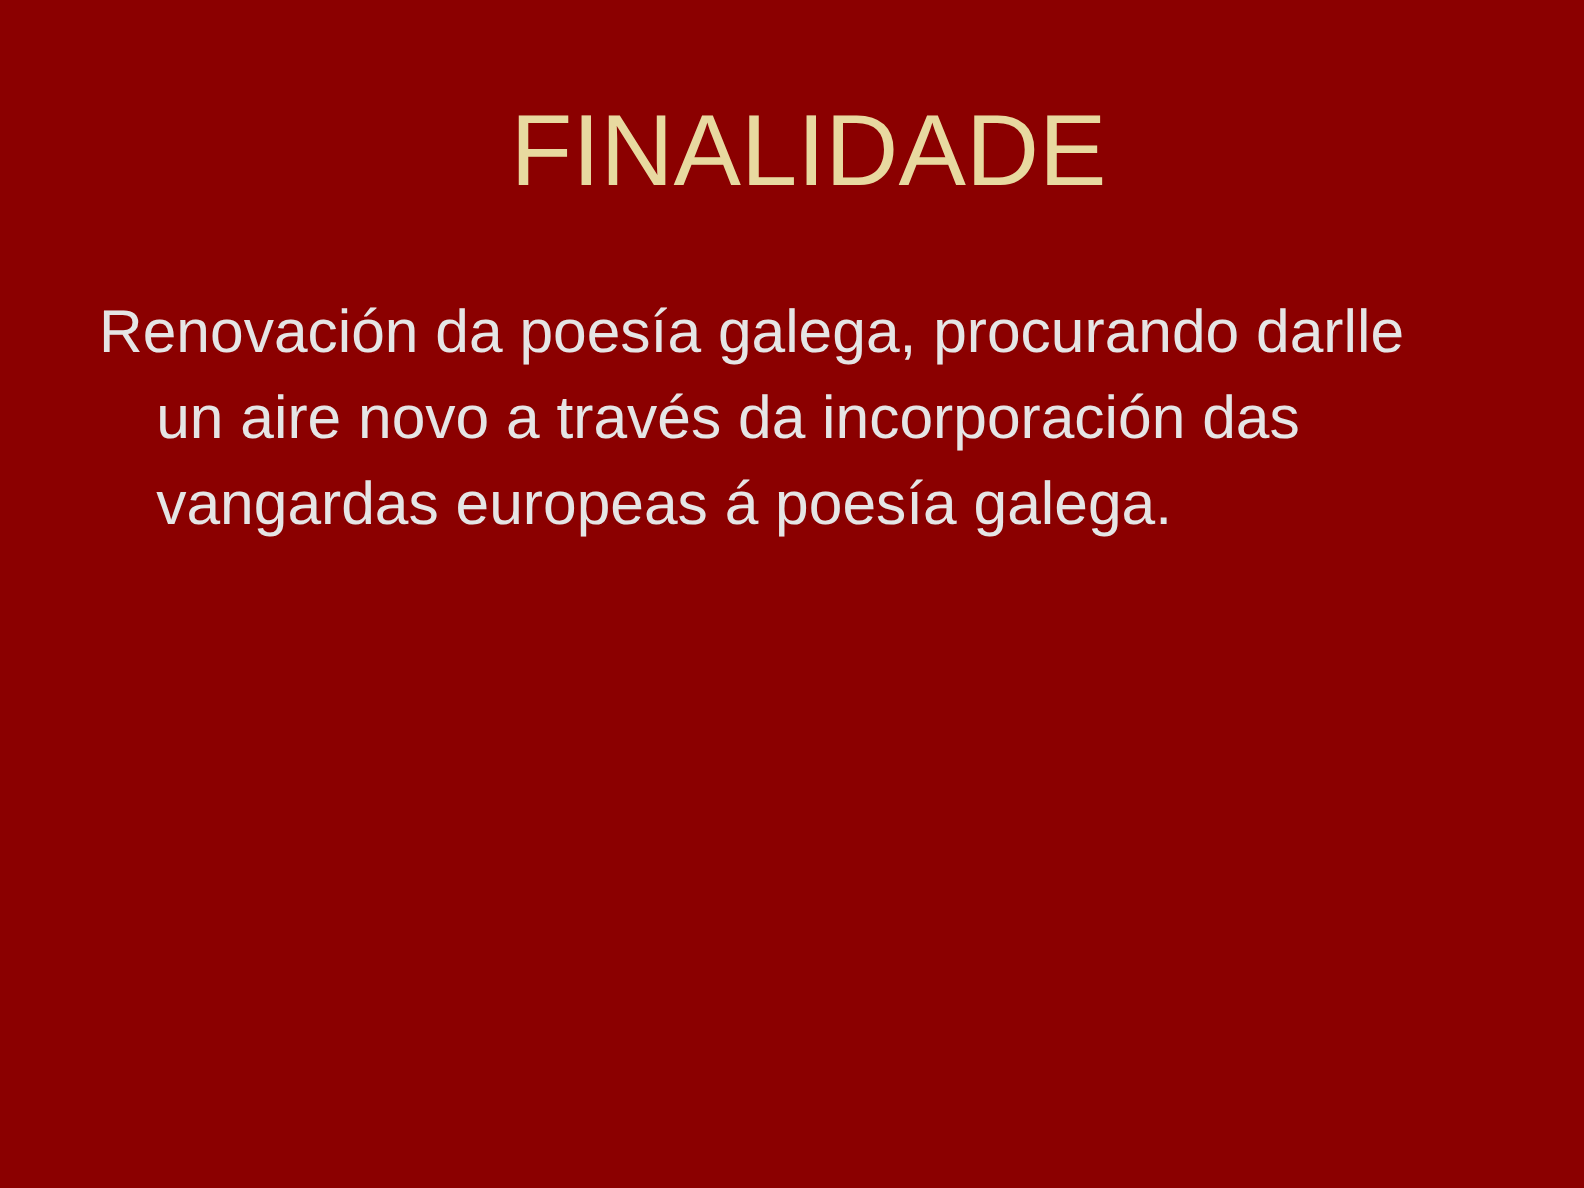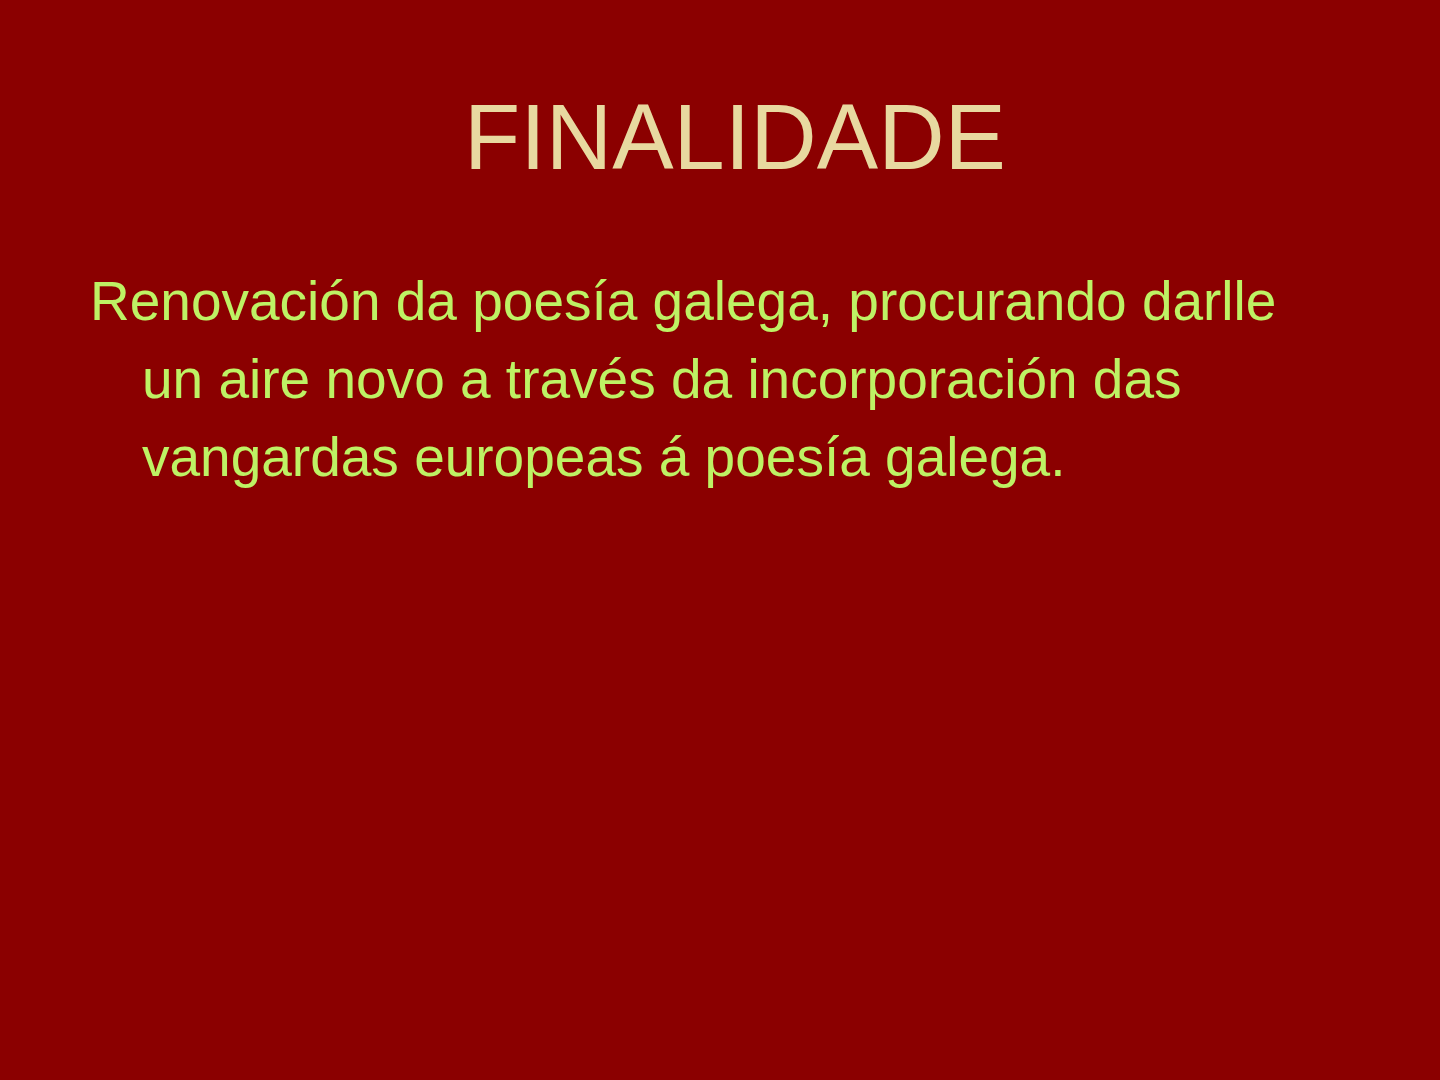--- a/index.html
+++ b/index.html
@@ -33,21 +33,21 @@
     margin: 15px;
     white-space: nowrap;
   }
   .slide-body {
     position: absolute;
     left: 90px;
     top: 262px;
     width: 1262px;
   }
   .body-paragraph {
-    color: #bef264;
+    color: #e5e5e5;
     font-size: 55px;
     font-weight: normal;
     line-height: 78px;
     margin: 0;
     padding-left: 52px;
     text-indent: -52px;
     text-align: left;
     word-spacing: 0px;
   }
 </style>

